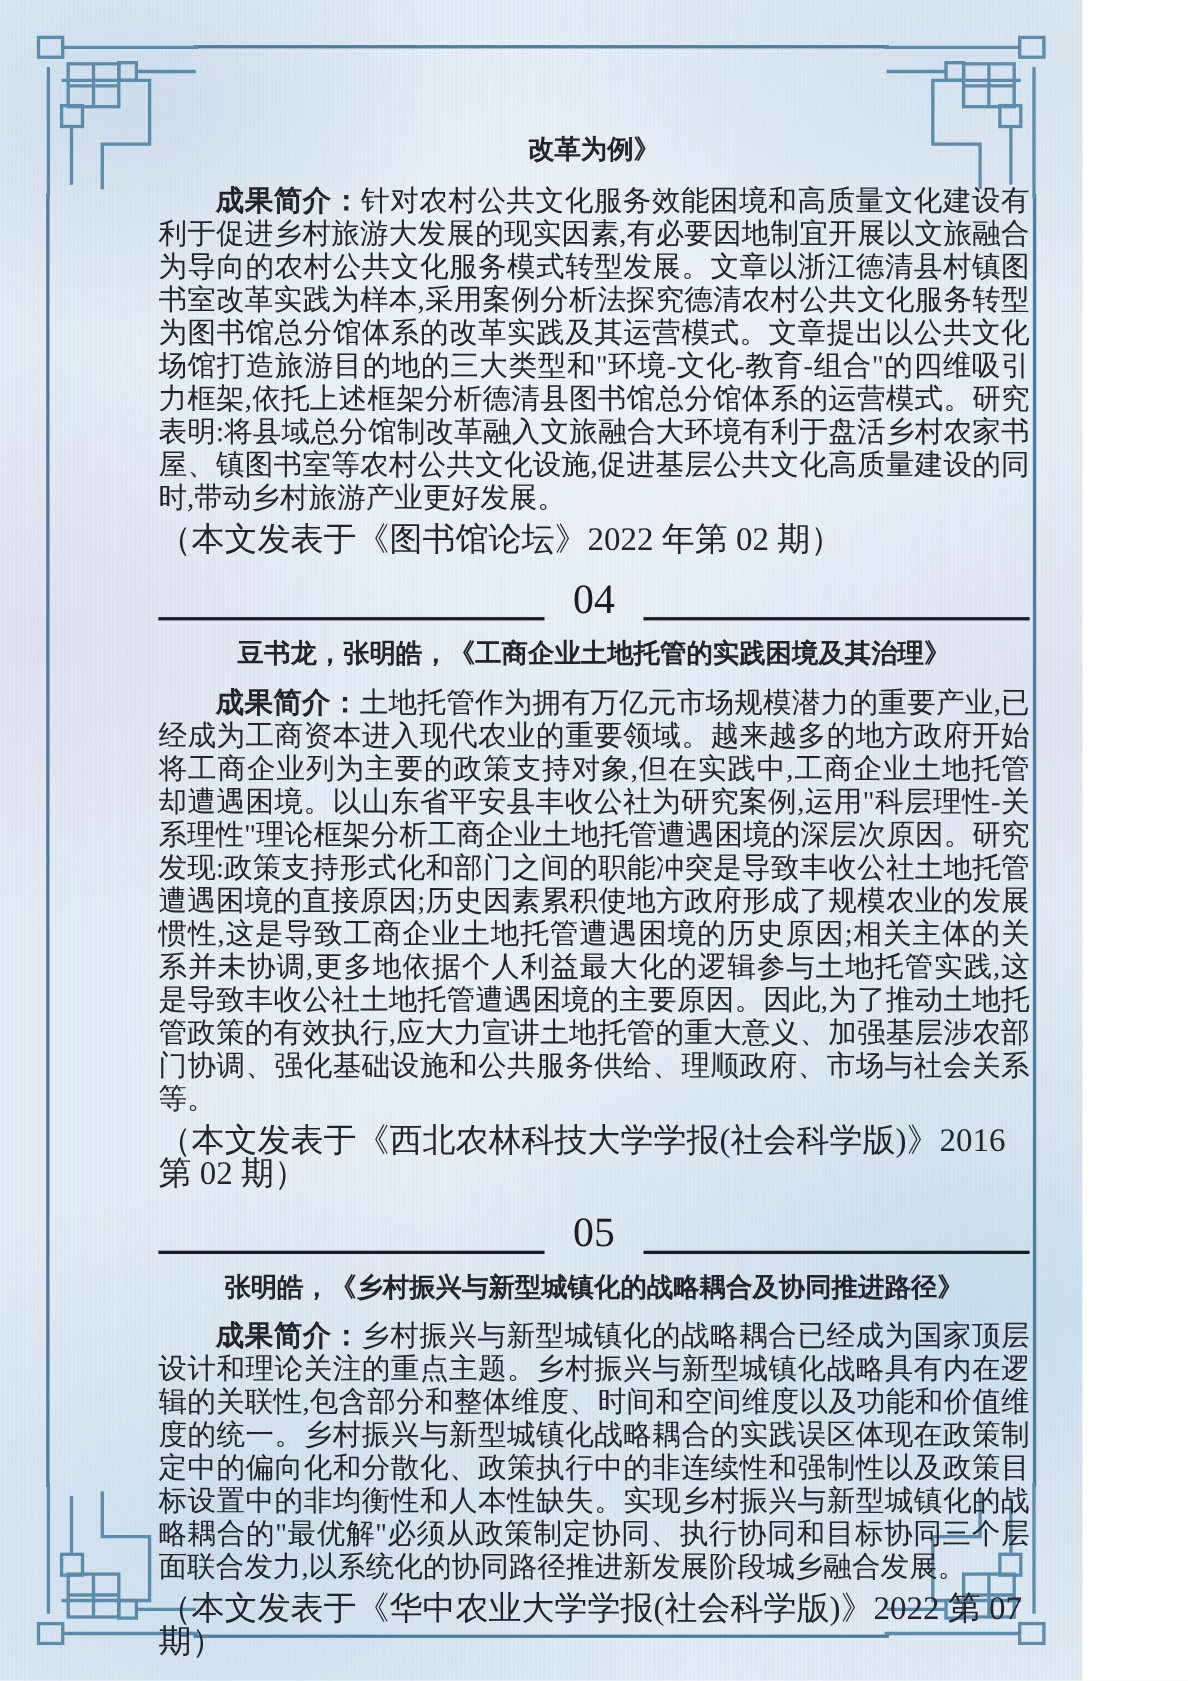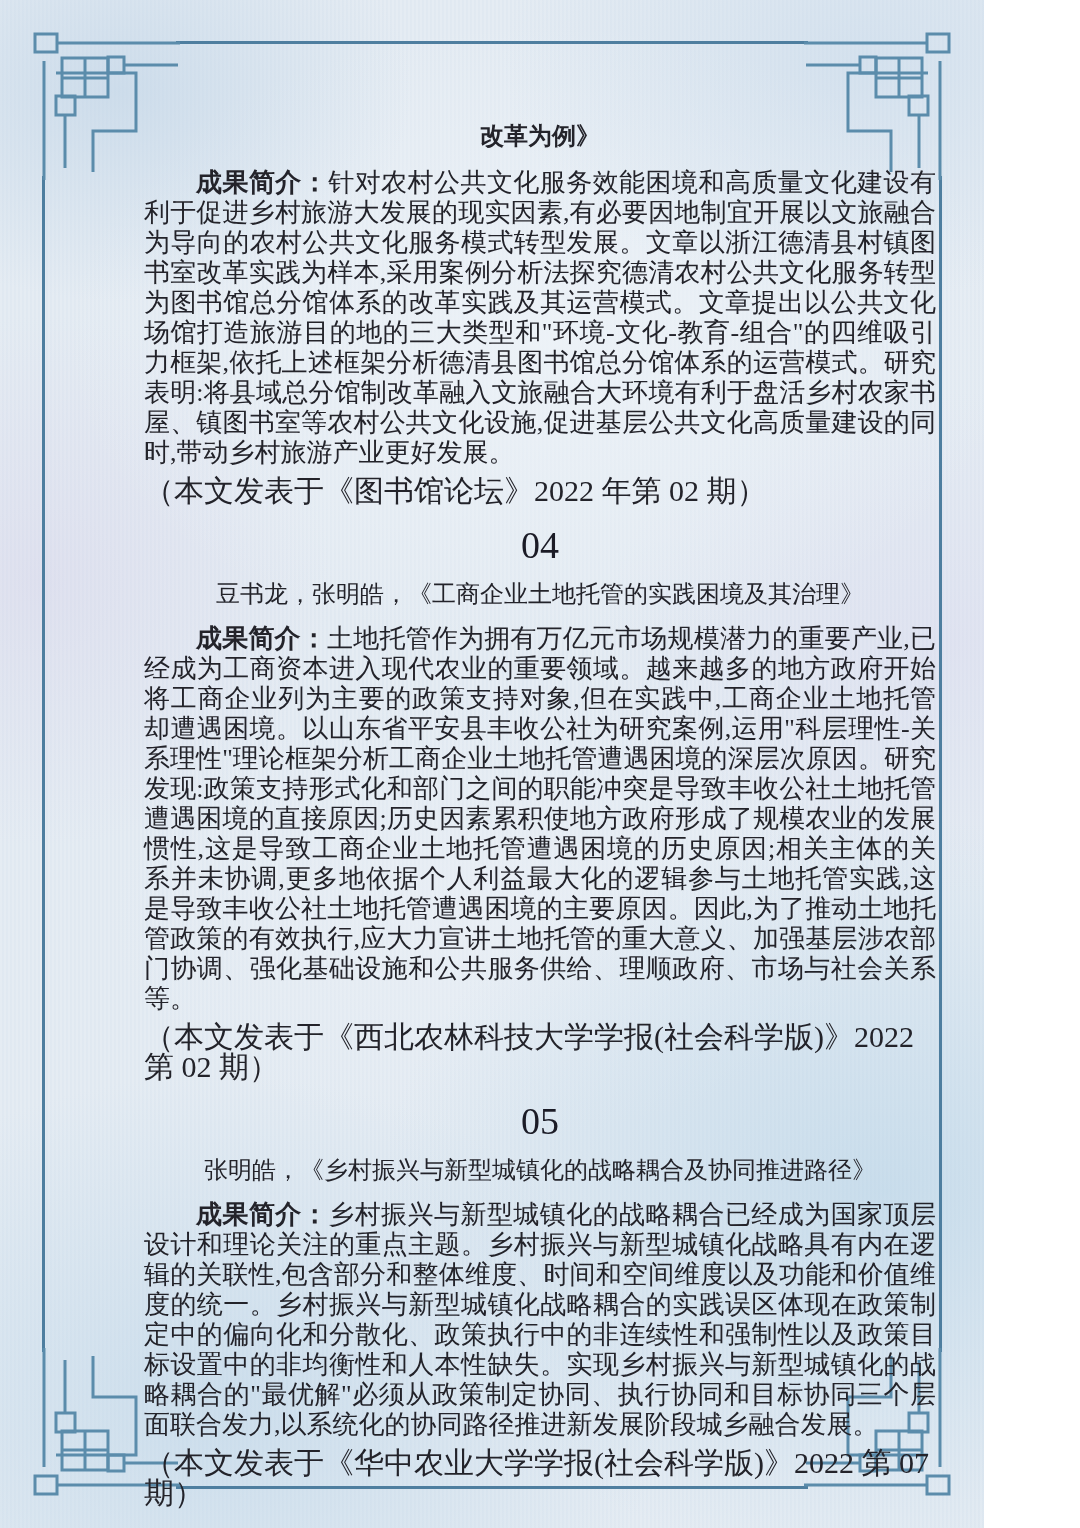--- a/index.html
+++ b/index.html
@@ -33,24 +33,24 @@
   .c-tl{top:20px;left:20px;}
   .c-tr{top:20px;right:20px;transform:scaleX(-1);}
   .c-bl{bottom:20px;left:20px;transform:scaleY(-1);}
   .c-br{bottom:20px;right:20px;transform:scale(-1,-1);}
   
   .content{position:absolute;left:144px;top:120px;width:792px;}
   .top-title{font-size:24px;font-weight:bold;text-align:center;margin:0 0 16px;}
   .body-p{font-size:26px;line-height:30px;text-align:justify;text-indent:2em;margin:0;}
   .label{font-weight:bold;}
   .source{font-size:30px;line-height:30px;margin:8px 0 0;}
-  .divider{display:flex;align-items:center;margin:20px 0 14px;color:#1b1b26;flex-direction:column;}
+  .divider{display:flex;align-items:flex-end;margin:20px 0 14px;color:#1b1b26;}
   .d-line{flex:1;height:3px;background:#1b1b26;}
   .d-num{font-family:"Liberation Serif","DejaVu Serif",serif;font-size:38px;line-height:1;margin:0 26px;}
-  .sec-title{font-size:24px;font-weight:normal;text-align:center;margin:0 0 14px;}
+  .sec-title{font-size:24px;font-weight:bold;text-align:center;margin:0 0 14px;}
 </style>
 </head>
 <body>
 
 <div class="page">
 
   <svg width="0" height="0" style="position:absolute" aria-hidden="true">
     <defs>
       <g id="lattice-corner" fill="none" stroke="currentColor" stroke-width="3">
         <rect x="15" y="14" width="22" height="18"></rect>
@@ -100,21 +100,21 @@
     <p class="body-p"><span class="label">成果简介：</span><span>针对农村公共文化服务效能困境和高质量文化建设有利于促进乡村旅游大发展的现实因素,有必要因地制宜开展以文旅融合为导向的农村公共文化服务模式转型发展。文章以浙江德清县村镇图书室改革实践为样本,采用案例分析法探究德清农村公共文化服务转型为图书馆总分馆体系的改革实践及其运营模式。文章提出以公共文化场馆打造旅游目的地的三大类型和"环境-文化-教育-组合"的四维吸引力框架,依托上述框架分析德清县图书馆总分馆体系的运营模式。研究表明:将县域总分馆制改革融入文旅融合大环境有利于盘活乡村农家书屋、镇图书室等农村公共文化设施,促进基层公共文化高质量建设的同时,带动乡村旅游产业更好发展。</span></p>
     <p class="source">（本文发表于《图书馆论坛》2022 年第 02 期）</p>
 
     <div class="divider">
       <span class="d-line"></span>
       <span class="d-num">04</span>
       <span class="d-line"></span>
     </div>
     <h3 class="sec-title">豆书龙，张明皓，《工商企业土地托管的实践困境及其治理》</h3>
     <p class="body-p"><span class="label">成果简介：</span><span>土地托管作为拥有万亿元市场规模潜力的重要产业,已经成为工商资本进入现代农业的重要领域。越来越多的地方政府开始将工商企业列为主要的政策支持对象,但在实践中,工商企业土地托管却遭遇困境。以山东省平安县丰收公社为研究案例,运用"科层理性-关系理性"理论框架分析工商企业土地托管遭遇困境的深层次原因。研究发现:政策支持形式化和部门之间的职能冲突是导致丰收公社土地托管遭遇困境的直接原因;历史因素累积使地方政府形成了规模农业的发展惯性,这是导致工商企业土地托管遭遇困境的历史原因;相关主体的关系并未协调,更多地依据个人利益最大化的逻辑参与土地托管实践,这是导致丰收公社土地托管遭遇困境的主要原因。因此,为了推动土地托管政策的有效执行,应大力宣讲土地托管的重大意义、加强基层涉农部门协调、强化基础设施和公共服务供给、理顺政府、市场与社会关系等。</span></p>
-    <p class="source">（本文发表于《西北农林科技大学学报(社会科学版)》2022 第 02 期）</p>
+    <p class="source">（本文发表于《西北农林科技大学学报(社会科学版)》2016 第 02 期）</p>
 
     <div class="divider">
       <span class="d-line"></span>
       <span class="d-num">05</span>
       <span class="d-line"></span>
     </div>
     <h3 class="sec-title">张明皓，《乡村振兴与新型城镇化的战略耦合及协同推进路径》</h3>
     <p class="body-p"><span class="label">成果简介：</span><span>乡村振兴与新型城镇化的战略耦合已经成为国家顶层设计和理论关注的重点主题。乡村振兴与新型城镇化战略具有内在逻辑的关联性,包含部分和整体维度、时间和空间维度以及功能和价值维度的统一。乡村振兴与新型城镇化战略耦合的实践误区体现在政策制定中的偏向化和分散化、政策执行中的非连续性和强制性以及政策目标设置中的非均衡性和人本性缺失。实现乡村振兴与新型城镇化的战略耦合的"最优解"必须从政策制定协同、执行协同和目标协同三个层面联合发力,以系统化的协同路径推进新发展阶段城乡融合发展。</span></p>
     <p class="source">（本文发表于《华中农业大学学报(社会科学版)》2022 第 07 期）</p>
 

